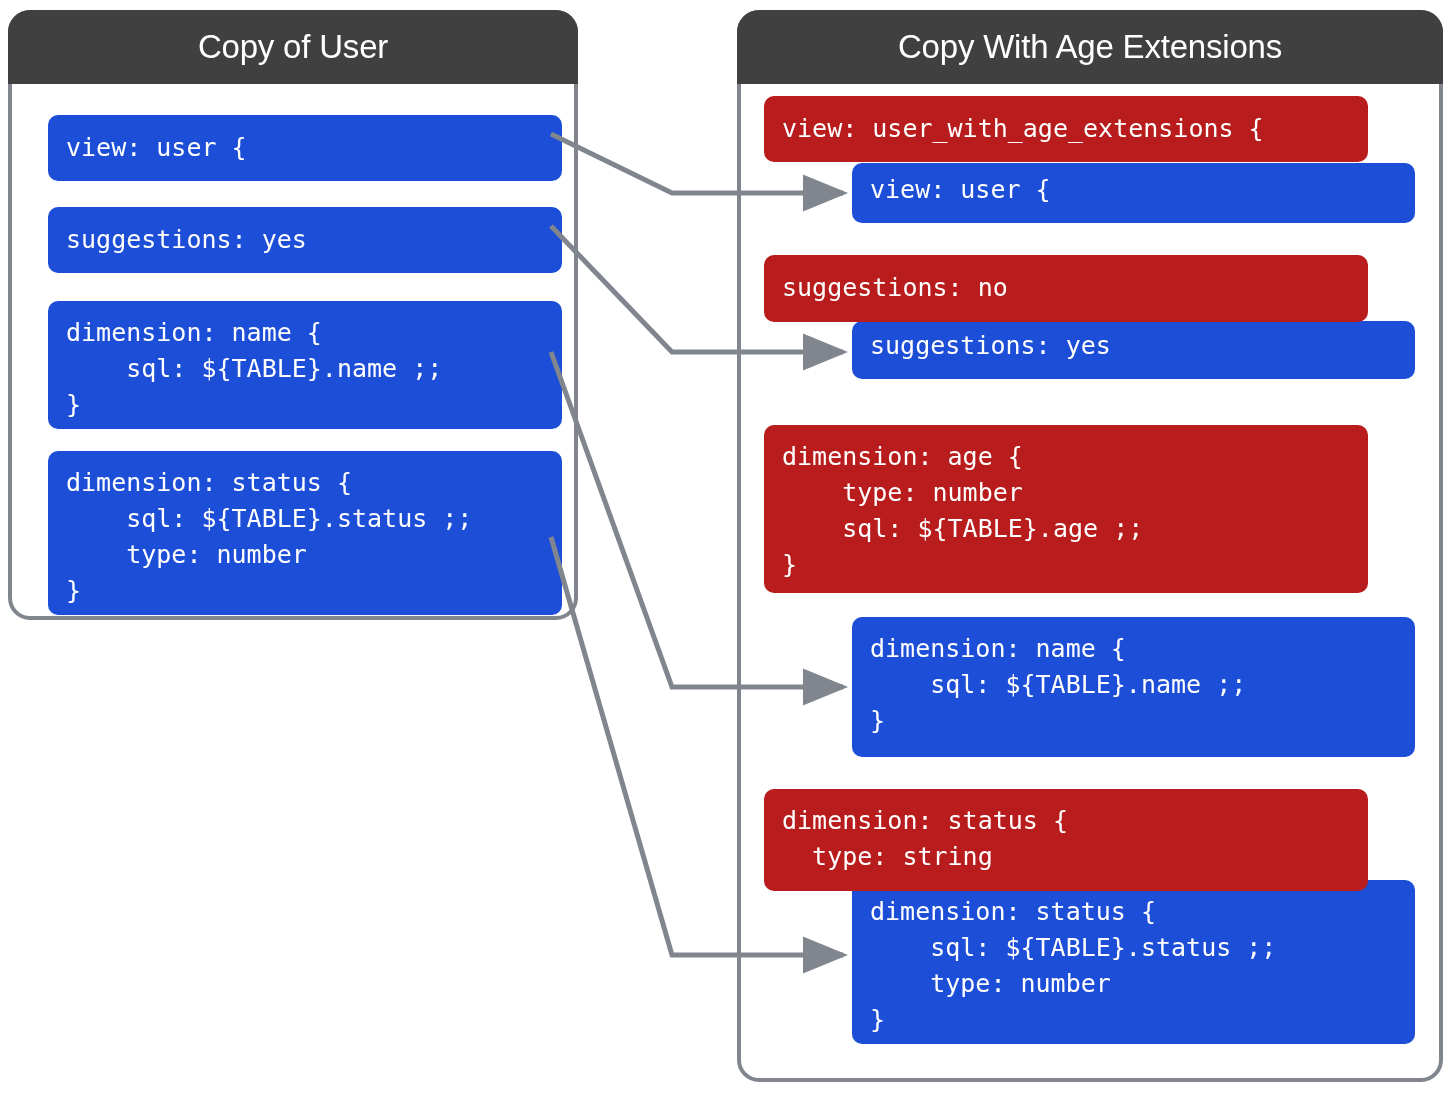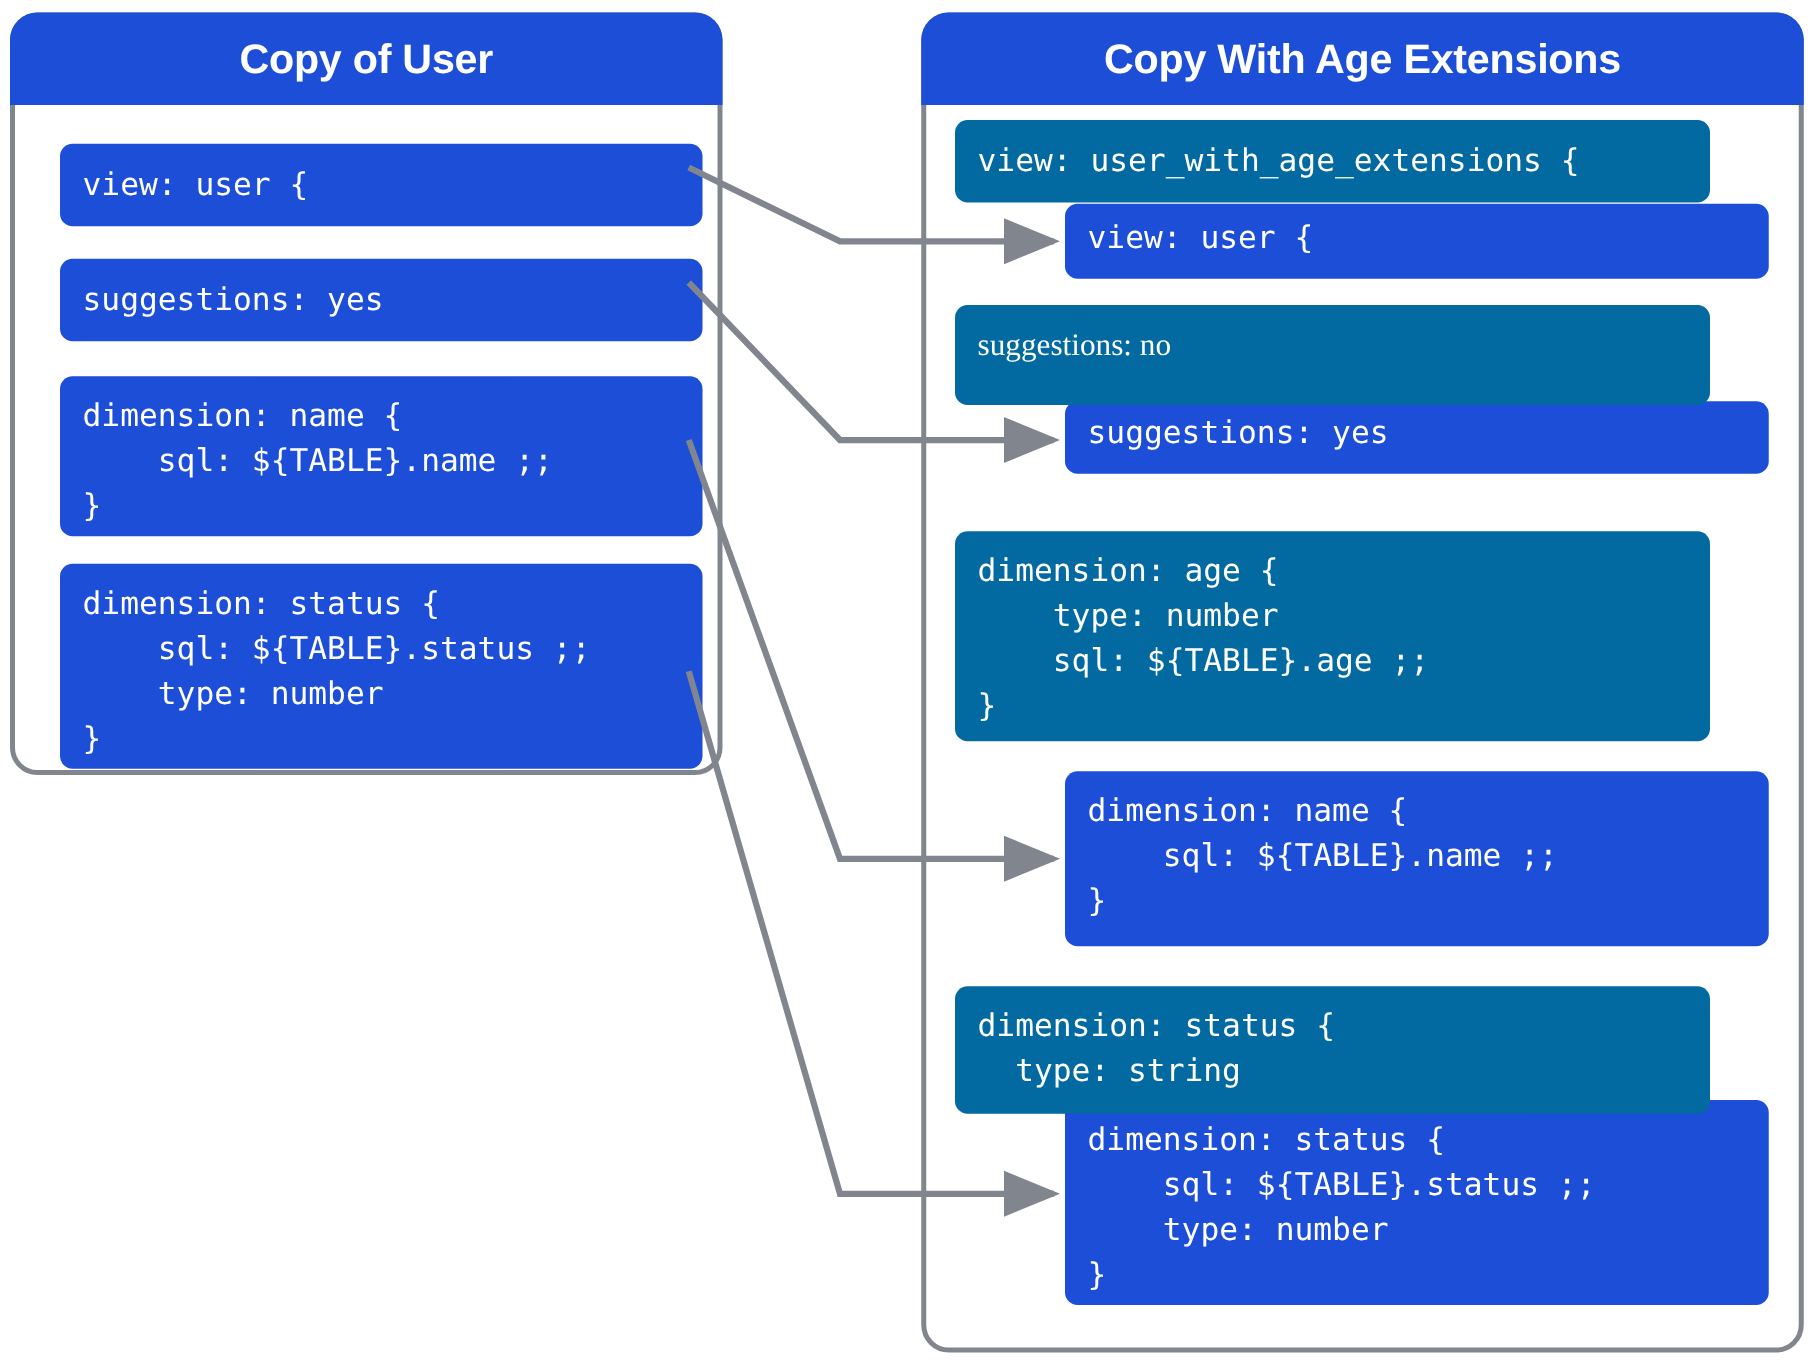--- a/index.html
+++ b/index.html
@@ -29,29 +29,29 @@
     border: 4px solid #80858e;
     border-radius: 22px;
     background: #ffffff;
     overflow: visible;
   }
   .panel-header {
     position: absolute;
     left: -4px;
     top: -4px;
     box-sizing: border-box;
-    background: #1d4ed8;
+    background: #404040;
     border-top-left-radius: 22px;
     border-top-right-radius: 22px;
     color: #ffffff;
     display: flex;
     align-items: center;
     justify-content: center;
     font-size: 33px;
-    font-weight: 700;
+    font-weight: 400;
     letter-spacing: -0.2px;
     font-family: "Liberation Sans", sans-serif;
   }
 
   #panel-left  { left: 8px;   top: 10px; width: 570px;  height: 610px; }
   #panel-right { left: 737px; top: 10px; width: 706px;  height: 1072px; }
 
   #panel-left  .panel-header { width: 570px; height: 74px; }
   #panel-right .panel-header { width: 706px; height: 74px; }
 
@@ -62,33 +62,33 @@
     border-radius: 10px;
     color: #ffffff;
     font-family: "DejaVu Sans Mono", "Liberation Mono", monospace;
     font-size: 25px;
     line-height: 36px;
     white-space: pre;
     padding: 14px 18px;
     letter-spacing: 0px;
   }
   .code.dark  { background: #1d4ed8; }
-  .code.light { background: #0369a1; }
+  .code.light { background: #b91c1c; }
 
   
   #l-view        { left: 36px; top: 101px; width: 514px; height: 66px;  padding-top: 15px; }
   #l-suggestions { left: 36px; top: 193px; width: 514px; height: 66px;  padding-top: 15px; }
   #l-dim-name    { left: 36px; top: 287px; width: 514px; height: 128px; }
   #l-dim-status  { left: 36px; top: 437px; width: 514px; height: 164px; }
 
   
   #r-view-ext    { left: 764px;  top: 96px;  width: 604px; height: 66px; padding-top: 15px; z-index: 4; }
   #r-view-user   { left: 852px;  top: 163px; width: 563px; height: 60px; padding-top: 9px;  z-index: 3; }
 
-  #r-sugg-no     { left: 764px;  top: 244px; width: 604px; height: 80px; padding-top: 15px; z-index: 4; font-family: Liberation Serif, serif; }
+  #r-sugg-no     { left: 764px;  top: 255px; width: 604px; height: 67px; padding-top: 15px; z-index: 4; }
   #r-sugg-yes    { left: 852px;  top: 321px; width: 563px; height: 58px; padding-top: 7px;  z-index: 3; }
 
   #r-dim-age     { left: 764px;  top: 425px; width: 604px; height: 168px; z-index: 4; }
 
   #r-dim-name    { left: 852px;  top: 617px; width: 563px; height: 140px; z-index: 3; }
 
   #r-dim-status-light { left: 764px; top: 789px; width: 604px; height: 102px; z-index: 4; }
   #r-dim-status-dark  { left: 852px; top: 880px; width: 563px; height: 164px; z-index: 3; }
 
   

